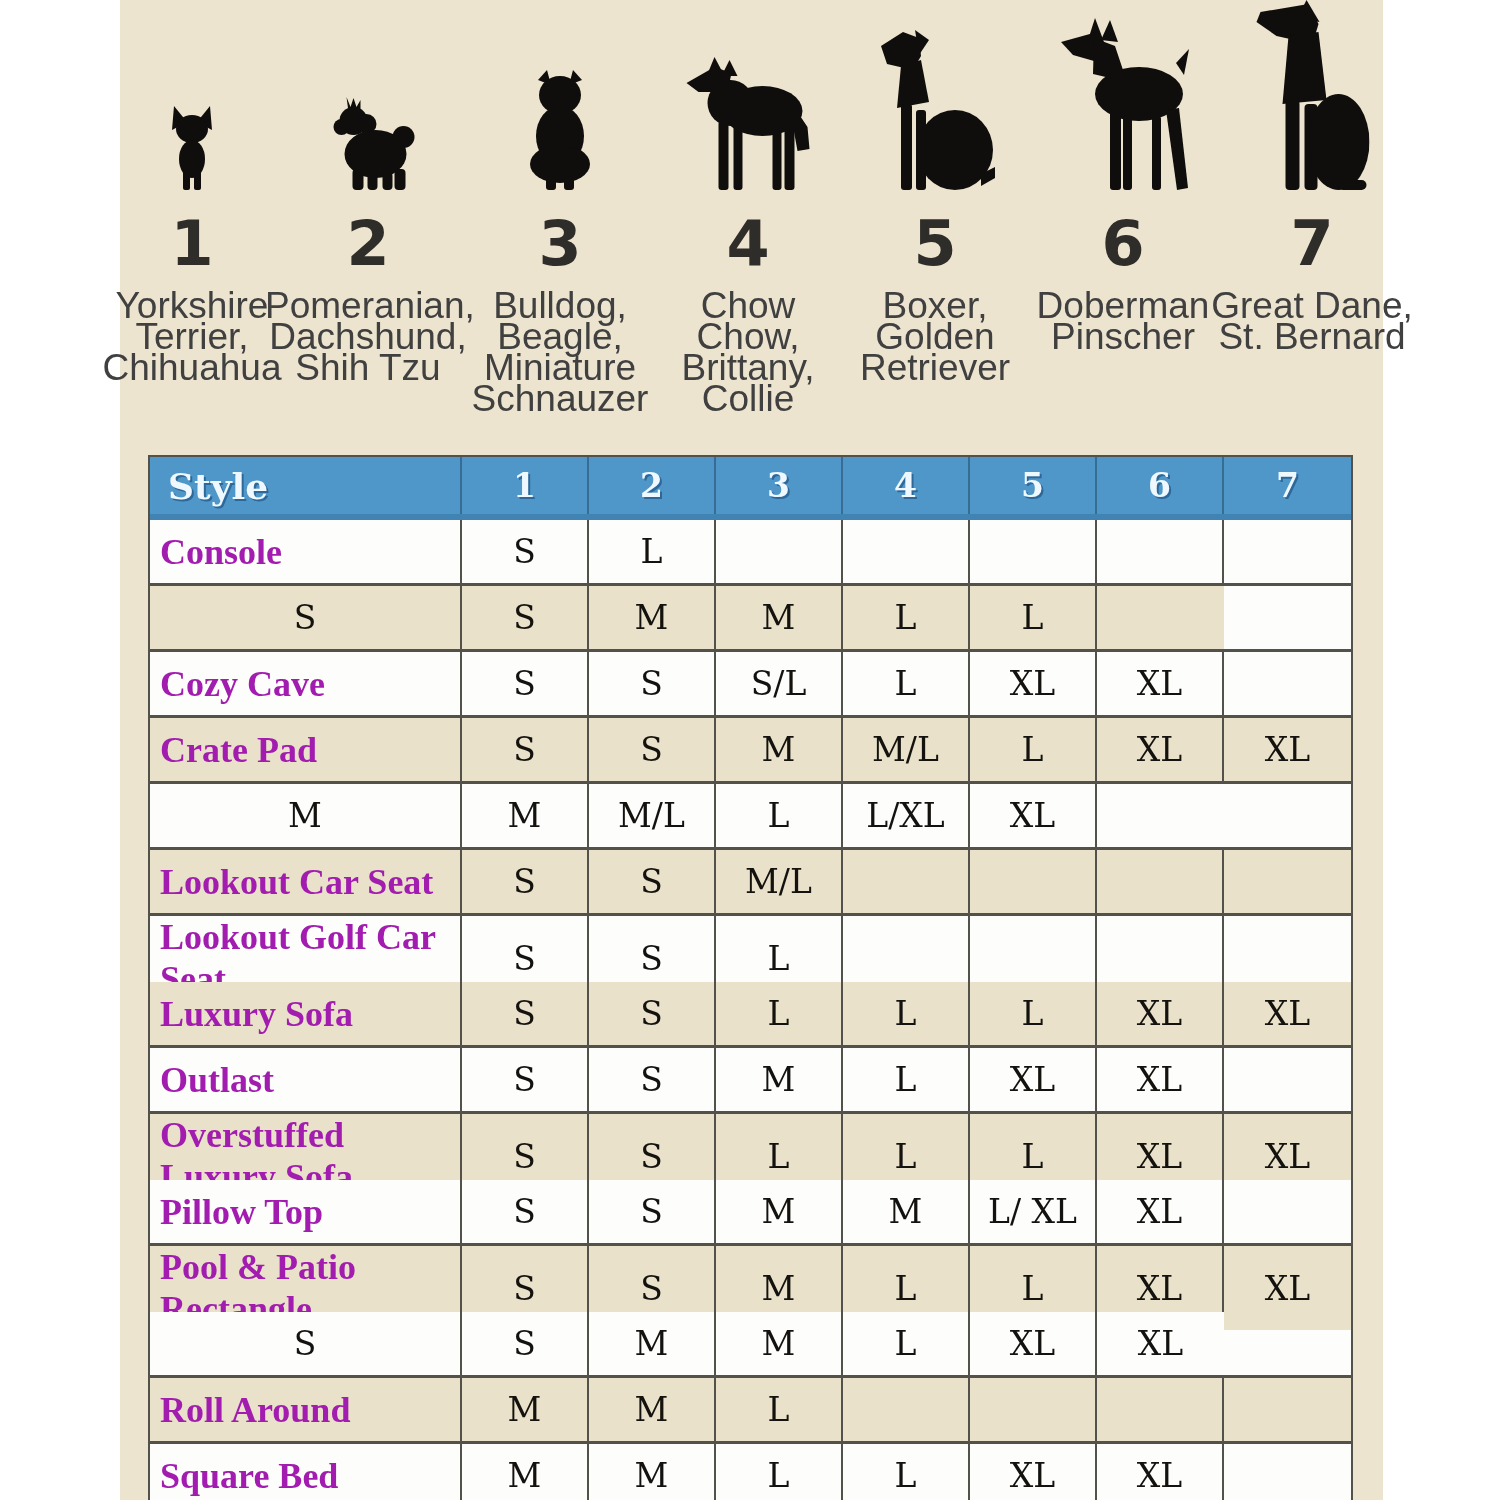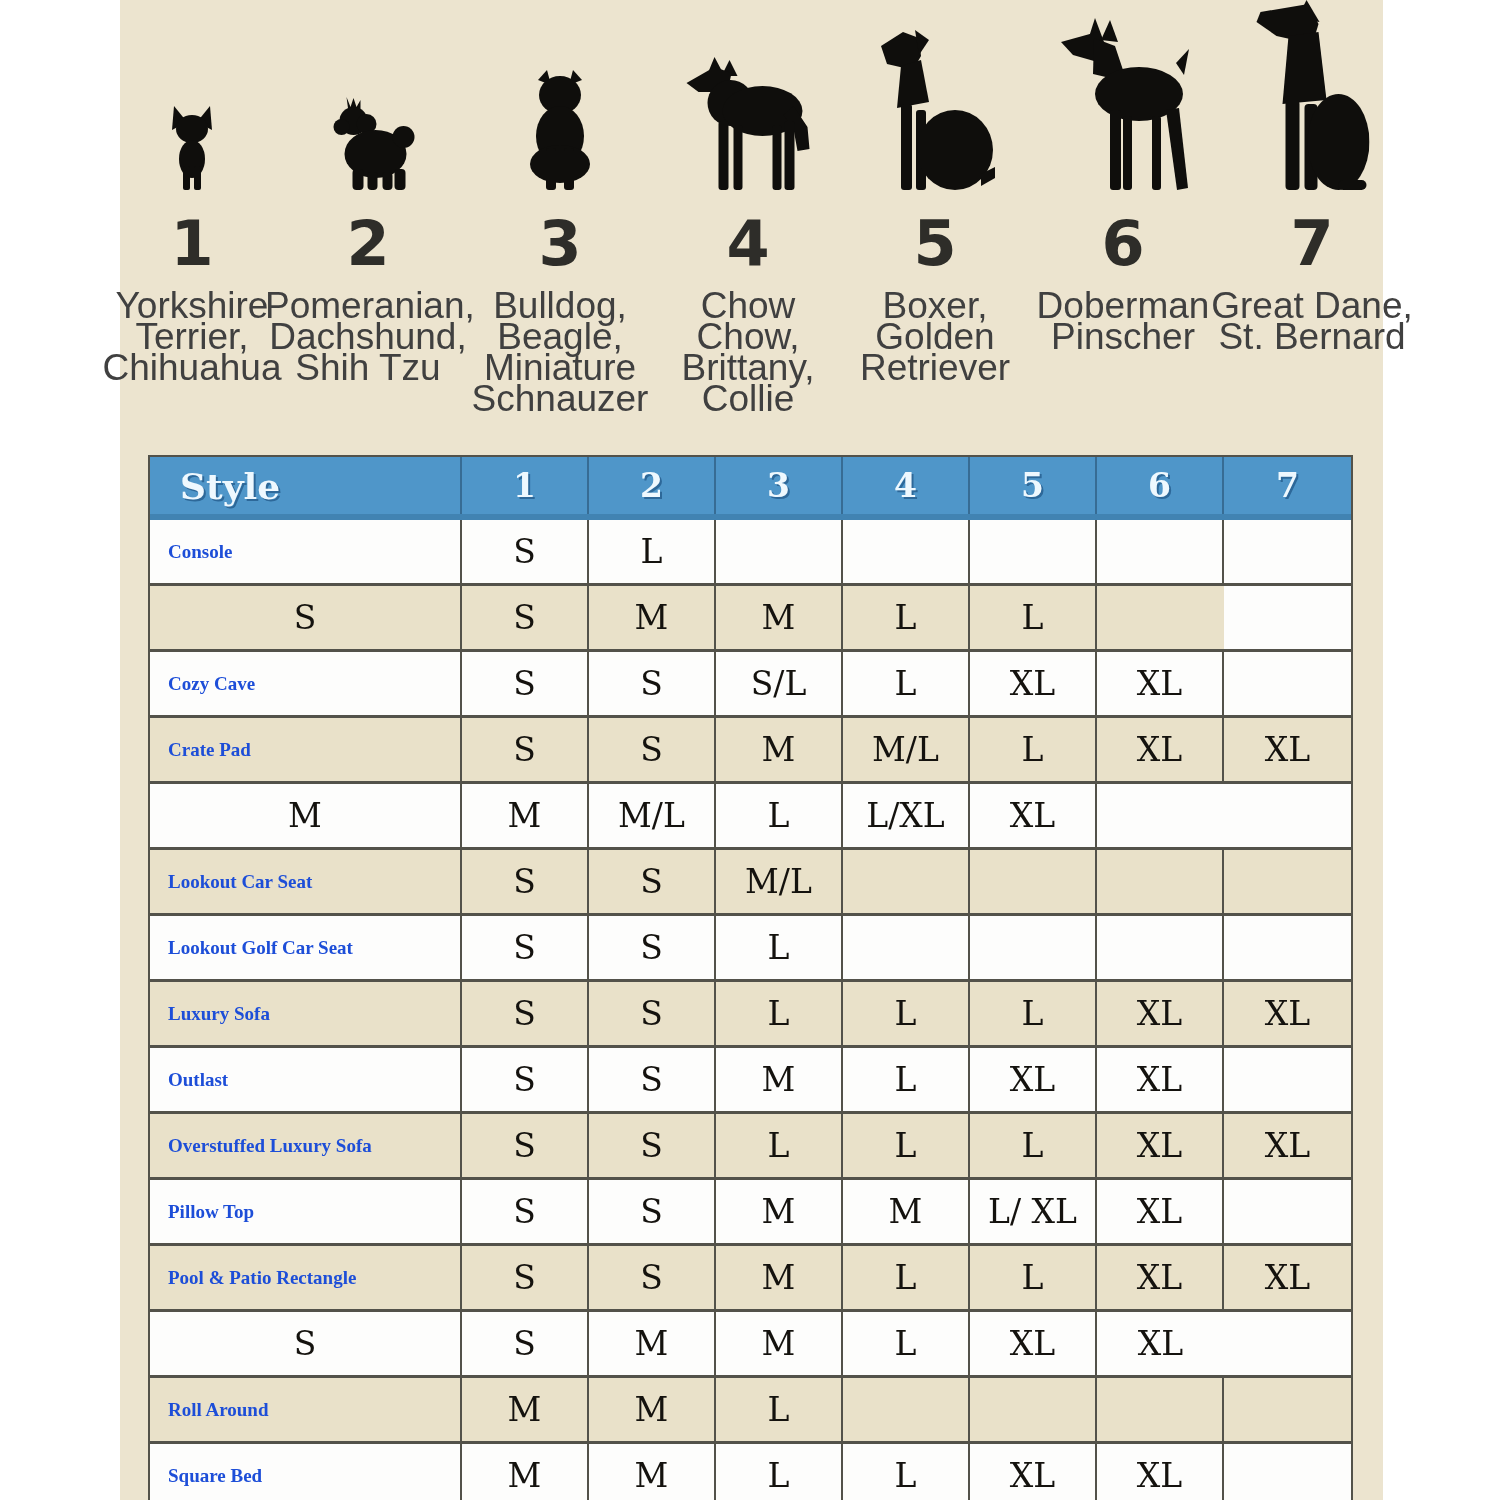--- a/index.html
+++ b/index.html
@@ -21,32 +21,32 @@
   
   .size-table { position:absolute; left:148px; top:455px; width:1205px;
                 border:2px solid #53524a; background:#fdfdfc; box-sizing:border-box; }
   .thead { display:grid; grid-template-columns:312px repeat(7,1fr); height:57px;
            background:#4f96c9; border-bottom:6px solid #4183b2; }
   .th { display:flex; align-items:center; justify-content:center;
         border-right:2px solid #376c94; box-sizing:border-box;
         font-family:"DejaVu Serif", serif; font-weight:bold; font-size:33px;
         color:#eef8fe; text-shadow:2px 2px 0 #2d6899; }
   .th:last-child { border-right:none; }
-  .th.style { justify-content:flex-start; padding-left:18px; font-size:36px;margin-left:12px; }
+  .th.style { justify-content:flex-start; padding-left:18px; font-size:36px; }
   .tr { display:grid; grid-template-columns:312px repeat(7,1fr); height:63px;
         border-bottom:3px solid #53524a; }
   .tr:last-child { border-bottom:none; }
   .td { display:flex; align-items:center; justify-content:center;
         border-right:2px solid #53524a; box-sizing:border-box; background:#fdfdfc;
         font-family:"DejaVu Serif", serif; font-size:33px; color:#14120e; }
   .td:last-child { border-right:none; }
   .tr.alt .td { background:#e9e1c9; }
-  .td.label { justify-content:flex-start; padding-left:18px;
+  .td.label { justify-content:flex-start; padding-left:10px;
               font-family:"Liberation Serif", serif; font-weight:bold;
-              font-size:19px; color:#1d4ed8; }
+              font-size:36px; color:#a21caf; }
 </style>
 </head>
 <body>
 
 <div class="canvas">
   <div class="panel"></div>
 
   <div>
 
     <div class="dog-col" style="left:99px">

